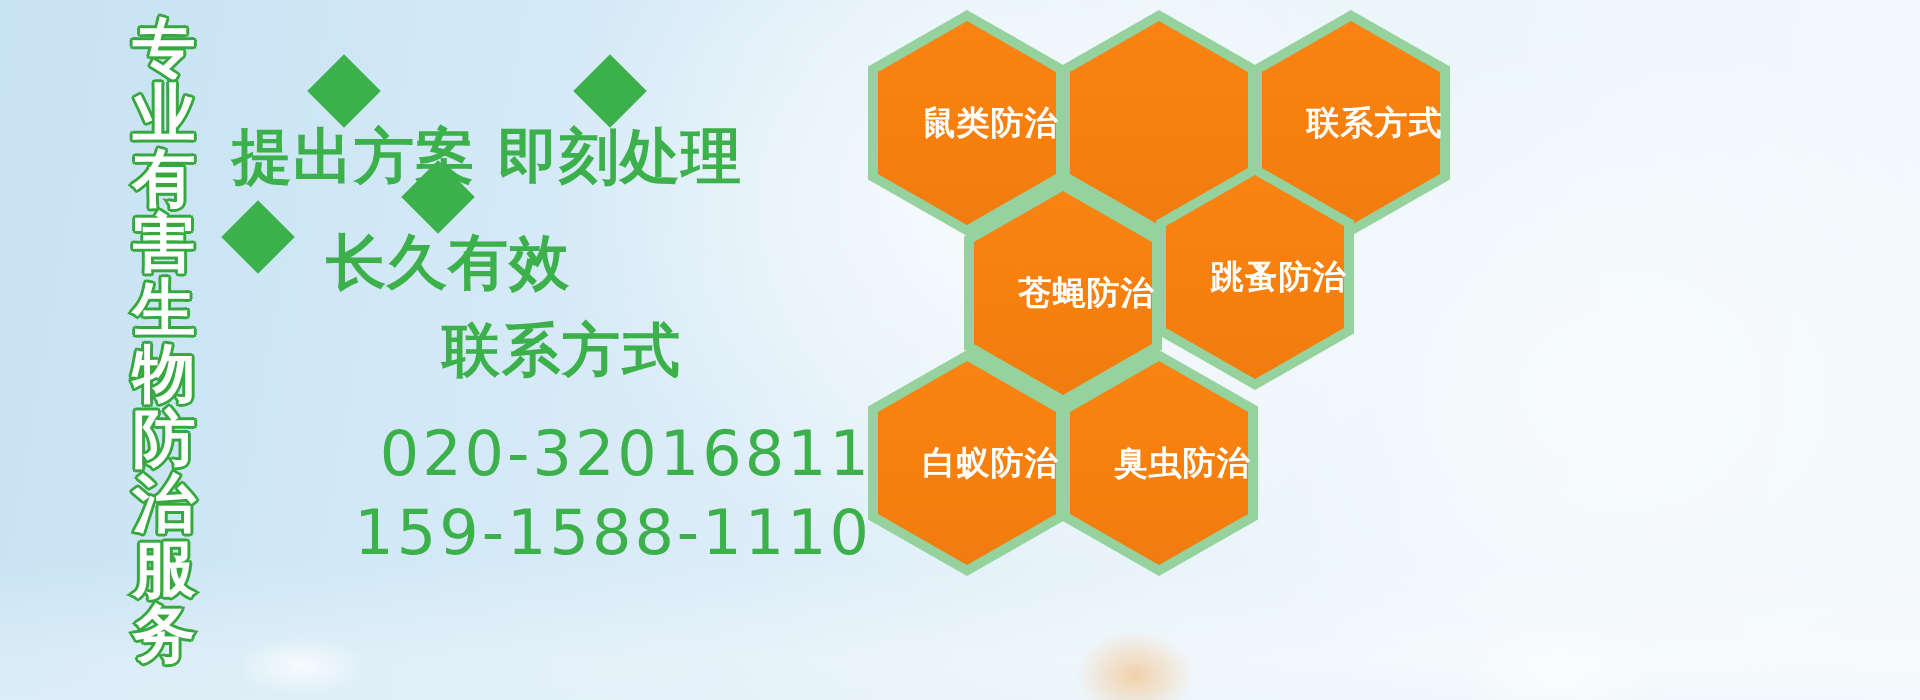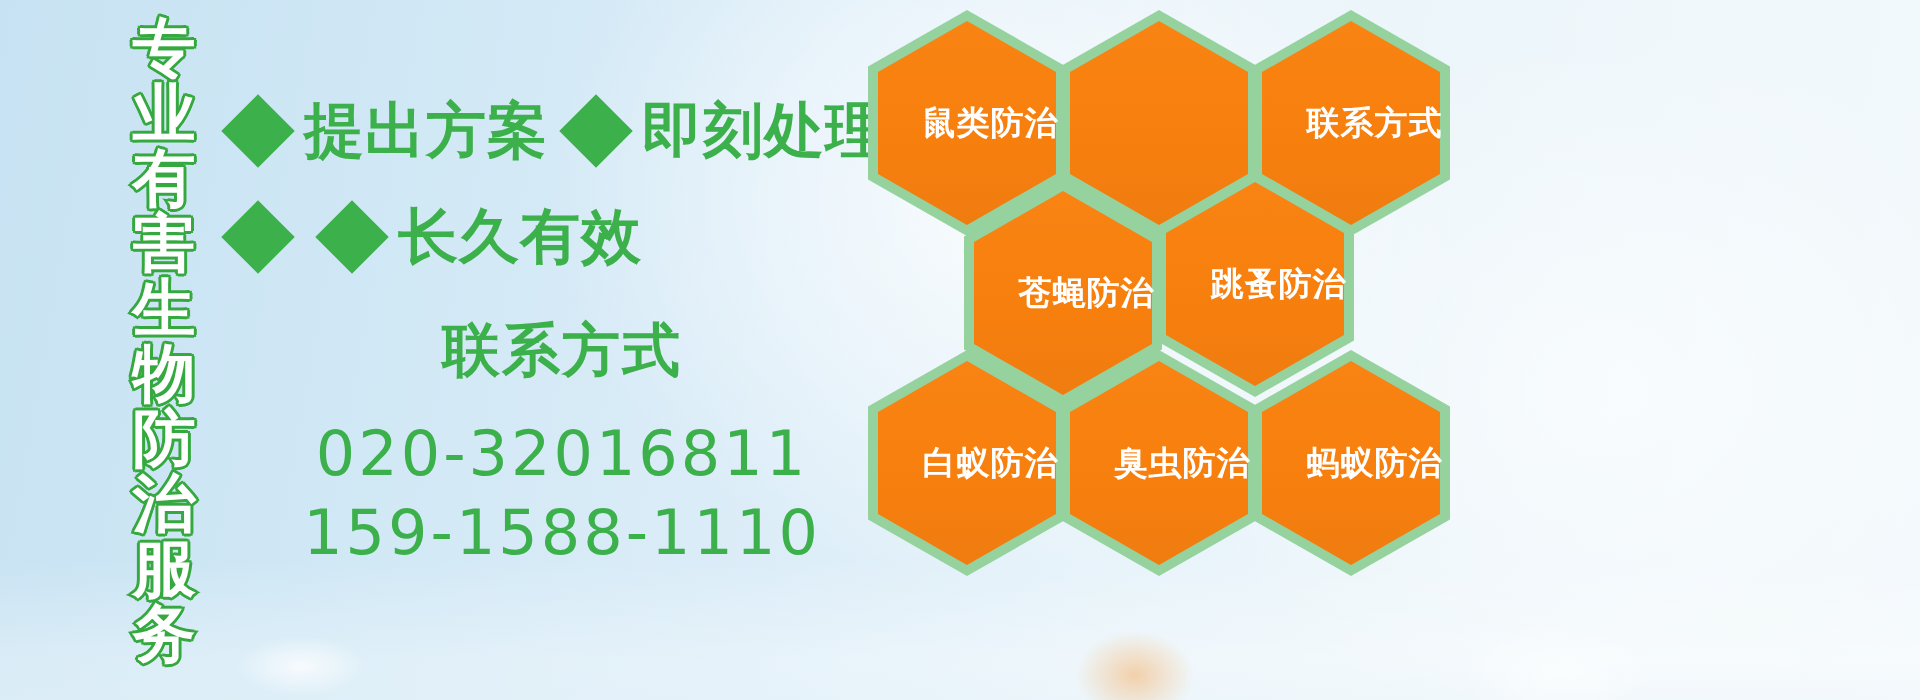--- a/index.html
+++ b/index.html
@@ -105,20 +105,21 @@
     width: 640px;
   }
   .feature-row {
     display: flex;
     align-items: center;
     height: 106px;
   }
   .feature-item {
     display: flex;
     align-items: center;
+    flex-direction: column;
   }
   .diamond-icon {
     width: 52px;
     height: 52px;
     background: #3cb04a;
     transform: rotate(45deg);
     margin-right: 20px;
     flex: 0 0 auto;
   }
   .feature-label {
@@ -145,20 +146,21 @@
     letter-spacing: 2px;
     margin-bottom: 24px;
   }
   .phone-number {
     font-size: 62px;
     font-weight: normal;
     color: #3cb04a;
     letter-spacing: 3px;
     line-height: 1.28;
     font-family: "DejaVu Sans", "Liberation Sans", sans-serif;
+    text-align: right;
   }
 
   
   #hex-grid {
     position: absolute;
     left: 862px;
     top: 0px;
     width: 600px;
     height: 700px;
   }
@@ -273,39 +275,34 @@
       <div class="hex-inner"></div>
       <div class="hex-label">联系方式</div>
     </div>
 
     <div class="hex-cell" style="left:102px; top:180px;">
       <div class="hex-outer"></div>
       <div class="hex-inner"></div>
       <div class="hex-label">苍蝇防治</div>
     </div>
 
-    <div class="hex-cell" style="left:294px; top:171px;">
+    <div class="hex-cell" style="left:294px; top:164px;">
       <div class="hex-outer"></div>
       <div class="hex-inner"></div>
       <div class="hex-label">跳蚤防治</div>
     </div>
 
     <div class="hex-cell" style="left:6px;   top:350px;">
       <div class="hex-outer"></div>
       <div class="hex-inner"></div>
       <div class="hex-label">白蚁防治</div>
     </div>
 
     <div class="hex-cell" style="left:198px; top:350px;text-decoration:underline;">
       <div class="hex-outer"></div>
       <div class="hex-inner"></div>
       <div class="hex-label">臭虫防治</div>
     </div>
 
-    <div class="hex-cell" style="left:390px; top:350px;">
-      <div class="hex-outer"></div>
-      <div class="hex-inner"></div>
-      <div class="hex-label">蚂蚁防治</div>
-    </div>
 
   </div>
 
 </div>
 
 </body></html>

